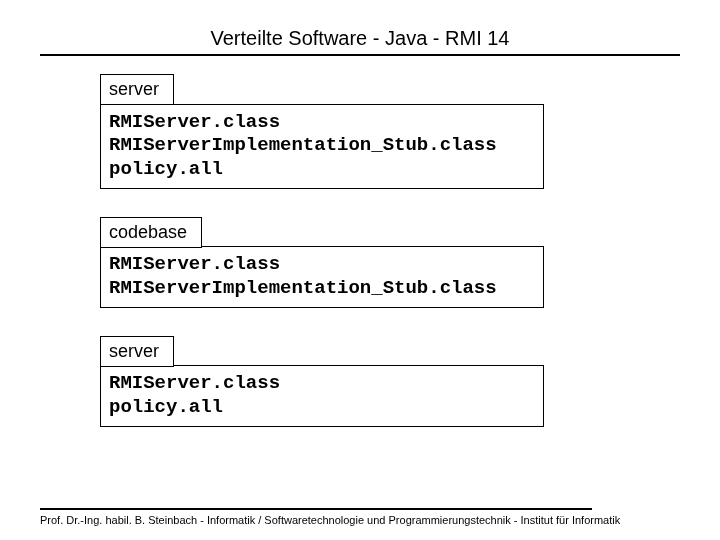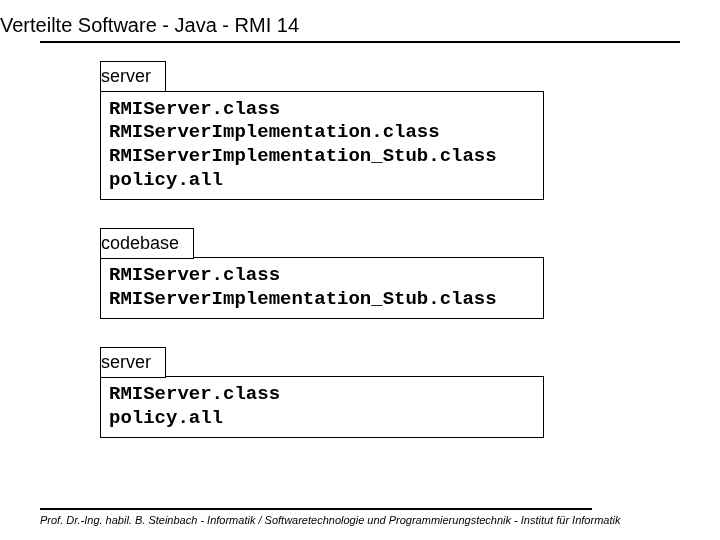--- a/index.html
+++ b/index.html
@@ -10,41 +10,42 @@
     background: #fff;
     font-family: Arial, Helvetica, sans-serif;
     color: #000;
   }
   .page {
     width: 720px;
     height: 540px;
     position: relative;
   }
   .title-wrap {
-    padding-top: 14px;
+    text-align: center;
+    padding-top: 27px;
   }
   .title {
     font-size: 20px;
     font-weight: 400;
   }
   .hr-top {
     border: none;
     border-top: 2px solid #000;
     margin: 4px 40px 0 40px;
   }
   .content {
     padding: 18px 0 0 100px;
   }
   .group {
     margin-bottom: 28px;
   }
   .group-label {
     display: inline-block;
     border: 1.5px solid #000;
-    padding: 4px 14px 4px 0;
+    padding: 4px 14px 4px 8px;
     font-size: 18px;
     font-family: Arial, Helvetica, sans-serif;
     background: #fff;
     position: relative;
     z-index: 2;
   }
   .group-box {
     border: 1.5px solid #000;
     margin-top: -1.5px;
     padding: 6px 4px 6px 8px;
@@ -62,21 +63,20 @@
   .hr-bottom {
     border: none;
     border-top: 2px solid #000;
     margin: 0 40px 0 40px;
   }
   .footer {
     position: absolute;
     bottom: 14px;
     left: 0;
     width: 632px;
-    font-style: italic;
   }
   .footer-text {
     font-size: 11px;
     text-align: left;
     padding: 4px 0 0 40px;
   }
 </style>
 </head>
 <body>
 
@@ -86,21 +86,20 @@
     <span class="title">Verteilte Software - Java - RMI 14</span>
   </div>
   <hr class="hr-top">
 
   <div class="content">
 
     <div class="group">
       <div class="group-label">server</div><br>
       <div class="group-box">
         <div class="file-line">RMIServer.class</div>
-        <div class="file-line">RMIServerImplementation.class</div>
         <div class="file-line">RMIServerImplementation_Stub.class</div>
         <div class="file-line">policy.all</div>
       </div>
     </div>
 
     <div class="group">
       <div class="group-label">codebase</div><br>
       <div class="group-box">
         <div class="file-line">RMIServer.class</div>
         <div class="file-line">RMIServerImplementation_Stub.class</div>

